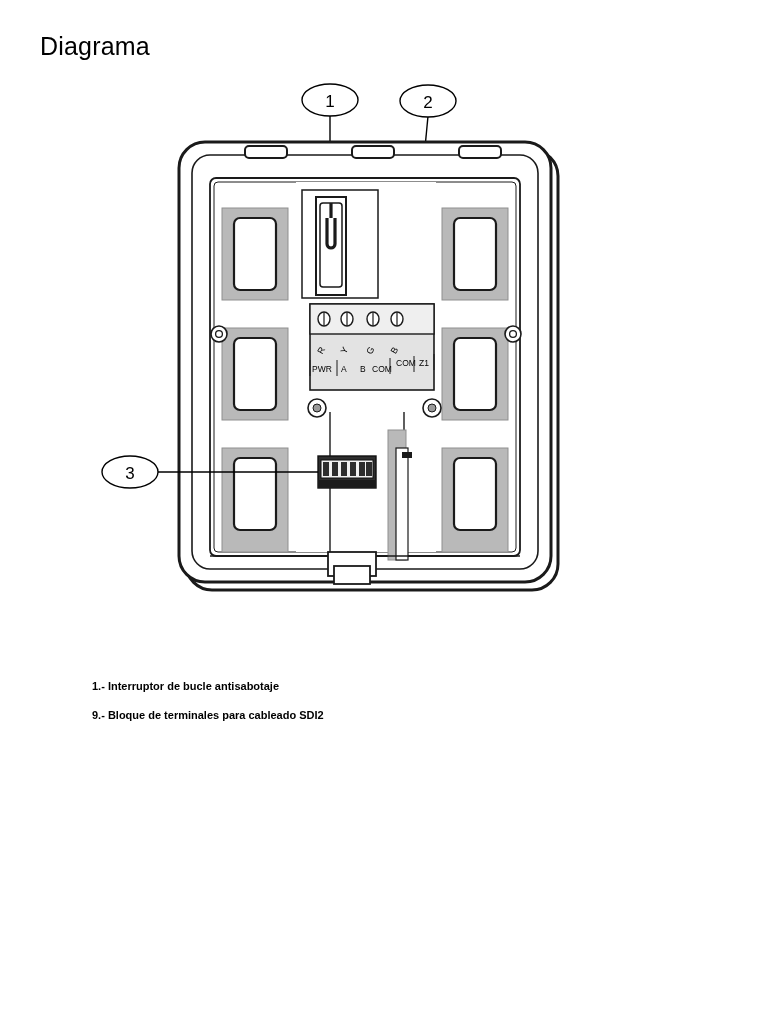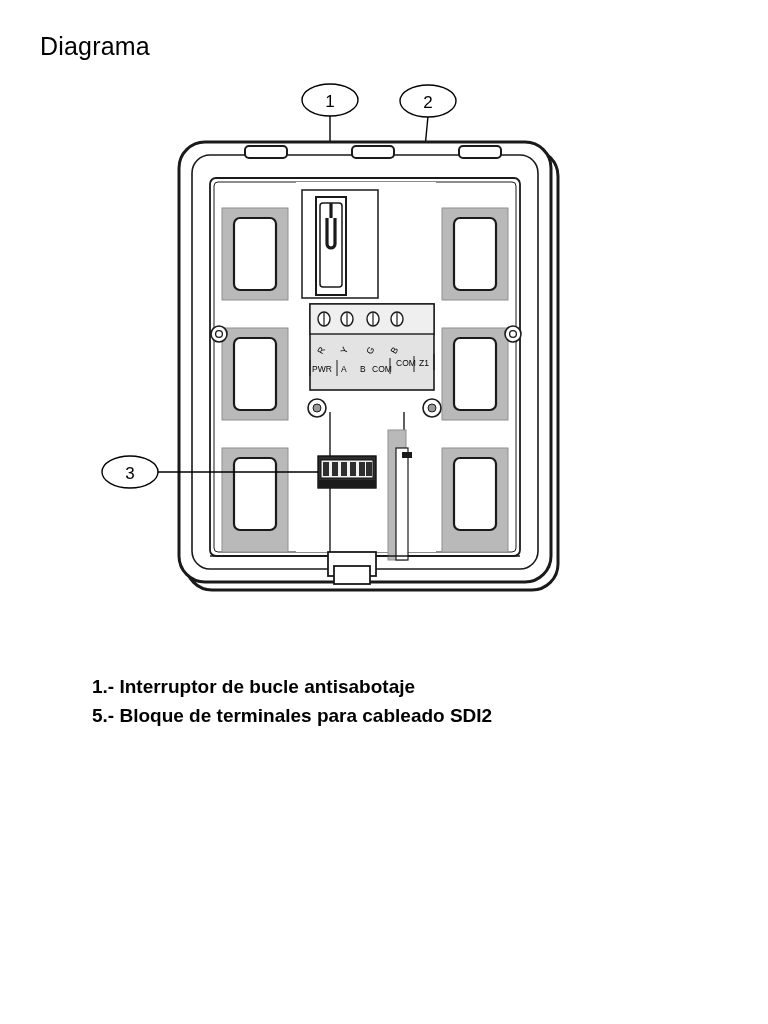--- a/index.html
+++ b/index.html
@@ -30,21 +30,21 @@
     width: 768px;
     height: 560px;
   }
   .legend {
     position: absolute;
     left: 92px;
     top: 672px;
     width: 600px;
   }
   .legend-line {
-    font-size: 19px;
+    font-size: 11px;
     font-weight: bold;
     line-height: 29px;
     white-space: nowrap;
   }
   svg { display: block; }
 </style>
 </head>
 <body>
 
 <div class="page-title">Diagrama</div>
@@ -194,14 +194,14 @@
       <rect x="334" y="506" width="36" height="18" fill="#ffffff" stroke="#1a1a1a" stroke-width="1.8"></rect>
       <line x1="210" y1="496" x2="328" y2="496" stroke="#1a1a1a" stroke-width="1.4"></line>
       <line x1="376" y1="496" x2="520" y2="496" stroke="#1a1a1a" stroke-width="1.4"></line>
     </g>
 
   </svg>
 </div>
 
 <div class="legend">
   <div class="legend-line">1.- Interruptor de bucle antisabotaje</div>
-  <div class="legend-line">5.- Bloque de terminales para cableado SDI2</div>
+  <div class="legend-line">9.- Bloque de terminales para cableado SDI2</div>
 </div>
 
 </body></html>

